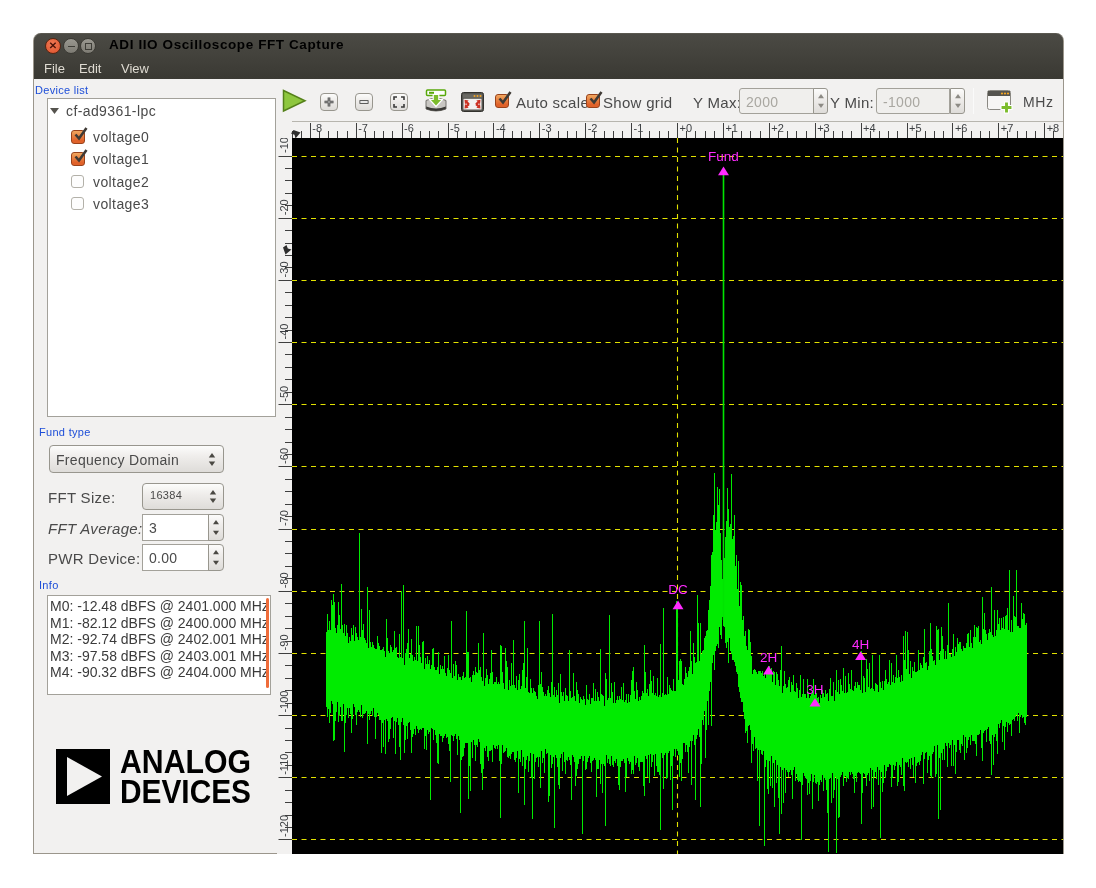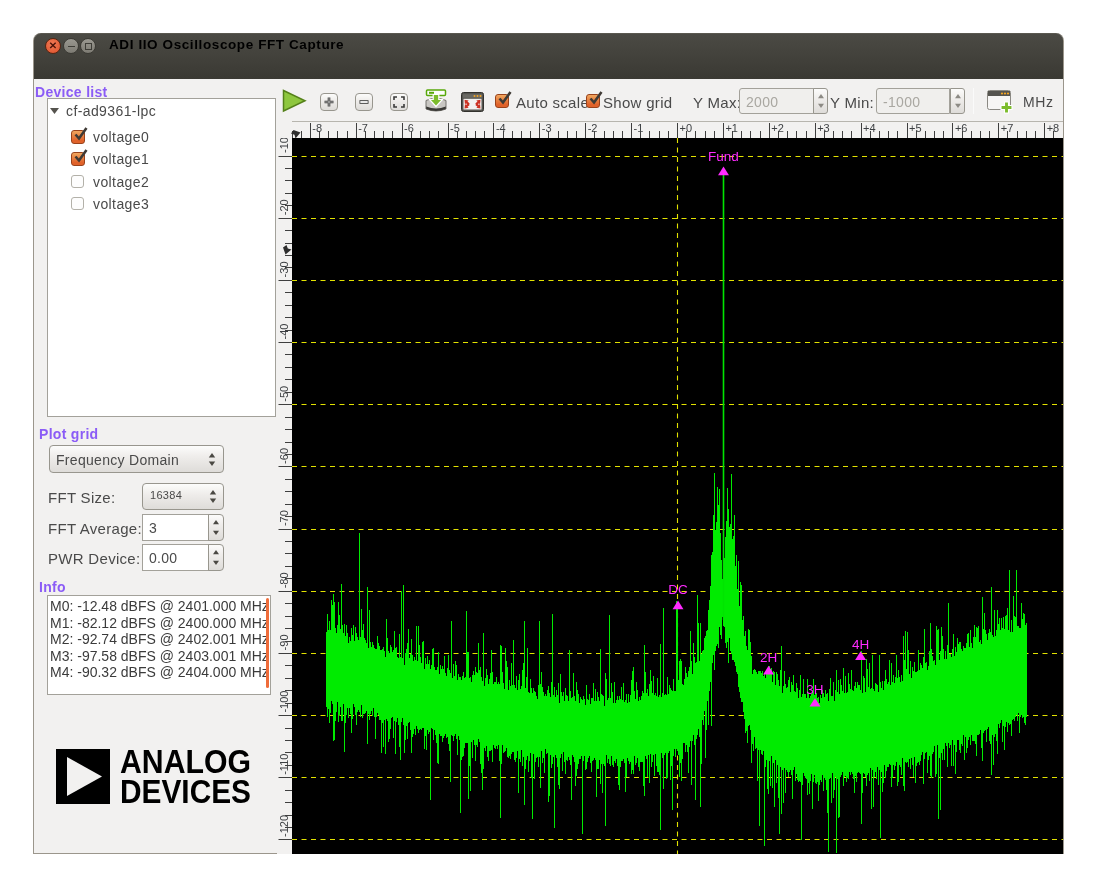--- a/index.html
+++ b/index.html
@@ -15,21 +15,21 @@
   border:1px solid #572512; }
 #btnmin,#btnmax { background:linear-gradient(#9a9890,#7d7b73);
   border:1px solid #3b3a34; }
 #btnmin { left:29px; } #btnmax { left:46px; }
 .wsym { position:absolute; color:#dedcd5; font-size:11px; width:100%; text-align:center; }
 #title { left:75px; top:4px; font-weight:bold; font-size:13.5px; color:#000000;
   letter-spacing:.6px; }
 #menubar { left:0; top:26px; width:1029px; height:20px; }
 .menuitem { position:absolute; top:2px; font-size:13px; color:#dfdbd2; }
 .lbl { position:absolute; font-size:15px; color:#4a4a4a; letter-spacing:.3px; }
-.blbl { position:absolute; font-size:14px; font-weight:bold; color:#8b5cf6; letter-spacing:.3px; }
+.blbl { position:absolute; font-size:11px; font-weight:normal; color:#1d4ed8; letter-spacing:.3px; }
 .whitebox { position:absolute; background:#fff; border:1px solid #a3a19a; }
 .btnface { position:absolute; background:linear-gradient(#fcfcfb,#efedeb 40%,#dedcd9);
   border:1px solid #98968e; border-radius:4px; }
 .treetxt { position:absolute; font-size:14px; color:#4a4a4a; letter-spacing:.4px; }
 .cb { position:absolute; width:14px; height:14px; border-radius:3px; }
 .cb.off { background:#fdfdfd; border:1px solid #b3b1a9; width:13px; height:13px; }
 .cb.on { background:linear-gradient(#f1a75f,#e0622a 80%); border:1px solid #99421b; }
 .ck { position:absolute; left:1px; top:-4px; width:16px; height:16px; }
 .spinarr { fill:#4a4843; }
 #info { line-height:16.6px; font-size:14px; color:#3b3b3b; white-space:nowrap; }
@@ -42,20 +42,25 @@
  <div class="abs wbtn" id="btnclose">
       <span class="wsym" style="top:1px;color:#4a1208;font-size:10px;font-weight:bold">✕</span>
     </div>
  <div class="abs wbtn" id="btnmin">
       <div style="position:absolute;left:3.5px;top:6.5px;width:7px;height:1.8px;background:#3e3d37"></div>
     </div>
  <div class="abs wbtn" id="btnmax">
       <div style="position:absolute;left:3.5px;top:3.5px;width:7px;height:7px;border:1.6px solid #3e3d37"></div>
     </div>
  <div class="abs" id="title">ADI IIO Oscilloscope FFT Capture</div>
+ <div class="abs" id="menubar">
+   <span class="menuitem" style="left:10px">File</span>
+   <span class="menuitem" style="left:45px">Edit</span>
+   <span class="menuitem" style="left:87px">View</span>
+ </div>
 </div>
 
 <div class="blbl" style="left:35px;top:84px;">Device list</div>
 <div class="whitebox" style="left:47px;top:98px;width:229px;height:319px;"></div>
 <svg style="left:50px;top:107px" width="10" height="8">
     <path d="M0 1h9l-4.5 6z" fill="#55534e"></path>
   </svg>
 <div class="treetxt" style="left:66px;top:103px">cf-ad9361-lpc</div>
 <div class="cb on" style="left:71px;top:130px">
     <svg class="ck" viewBox="0 0 16 16">
@@ -67,37 +72,37 @@
     <svg class="ck" viewBox="0 0 16 16">
       <path d="M2.5 7.5l3.5 4L13.5 1" stroke="#3f3a35" stroke-width="2.6" fill="none"></path>
     </svg>
   </div>
 <div class="treetxt" style="left:93px;top:151px">voltage1</div>
 <div class="cb off" style="left:71px;top:175px"></div>
 <div class="treetxt" style="left:93px;top:174px">voltage2</div>
 <div class="cb off" style="left:71px;top:197px"></div>
 <div class="treetxt" style="left:93px;top:196px">voltage3</div>
 
-<div class="blbl" style="left:39px;top:426px;">Plot grid</div>
+<div class="blbl" style="left:39px;top:426px;">Fund type</div>
 <div class="btnface" style="left:49px;top:445px;width:175px;height:28px;"></div>
 <div class="lbl" style="left:56px;top:452px;font-size:14px">Frequency Domain</div>
 <svg style="left:208px;top:453px" width="8" height="13">
     <path class="spinarr" d="M4 0l3.2 4.4H0.8z"></path>
     <path class="spinarr" d="M4 13l3.2-4.4H0.8z"></path>
   </svg>
 
 <div class="lbl" style="left:48px;top:489px;">FFT Size:</div>
 <div class="btnface" style="left:142px;top:483px;width:82px;height:27px;"></div>
 <div class="lbl" style="left:150px;top:489px;font-size:11px">16384</div>
 <svg style="left:209px;top:490px" width="8" height="13">
     <path class="spinarr" d="M4 0l3.2 4.4H0.8z"></path>
     <path class="spinarr" d="M4 13l3.2-4.4H0.8z"></path>
   </svg>
 
-<div class="lbl" style="left:48px;top:520px;">FFT Average:</div>
+<div class="lbl" style="left:48px;top:520px;font-style:italic;">FFT Average:</div>
 <div class="whitebox" style="left:142px;top:514px;width:67px;height:27px;"></div>
 <div class="lbl" style="left:149px;top:520px;font-size:14px">3</div>
 <div class="btnface" style="left:208px;top:514px;width:16px;height:27px;border-radius:0 4px 4px 0"></div>
 <svg style="left:212px;top:520px" width="8" height="15">
     <path class="spinarr" d="M4 0l3 4.2H1z"></path>
     <path class="spinarr" d="M4 15l3-4.2H1z"></path>
   </svg>
 
 <div class="lbl" style="left:48px;top:550px;">PWR Device:</div>
 <div class="whitebox" style="left:142px;top:544px;width:67px;height:27px;"></div>

